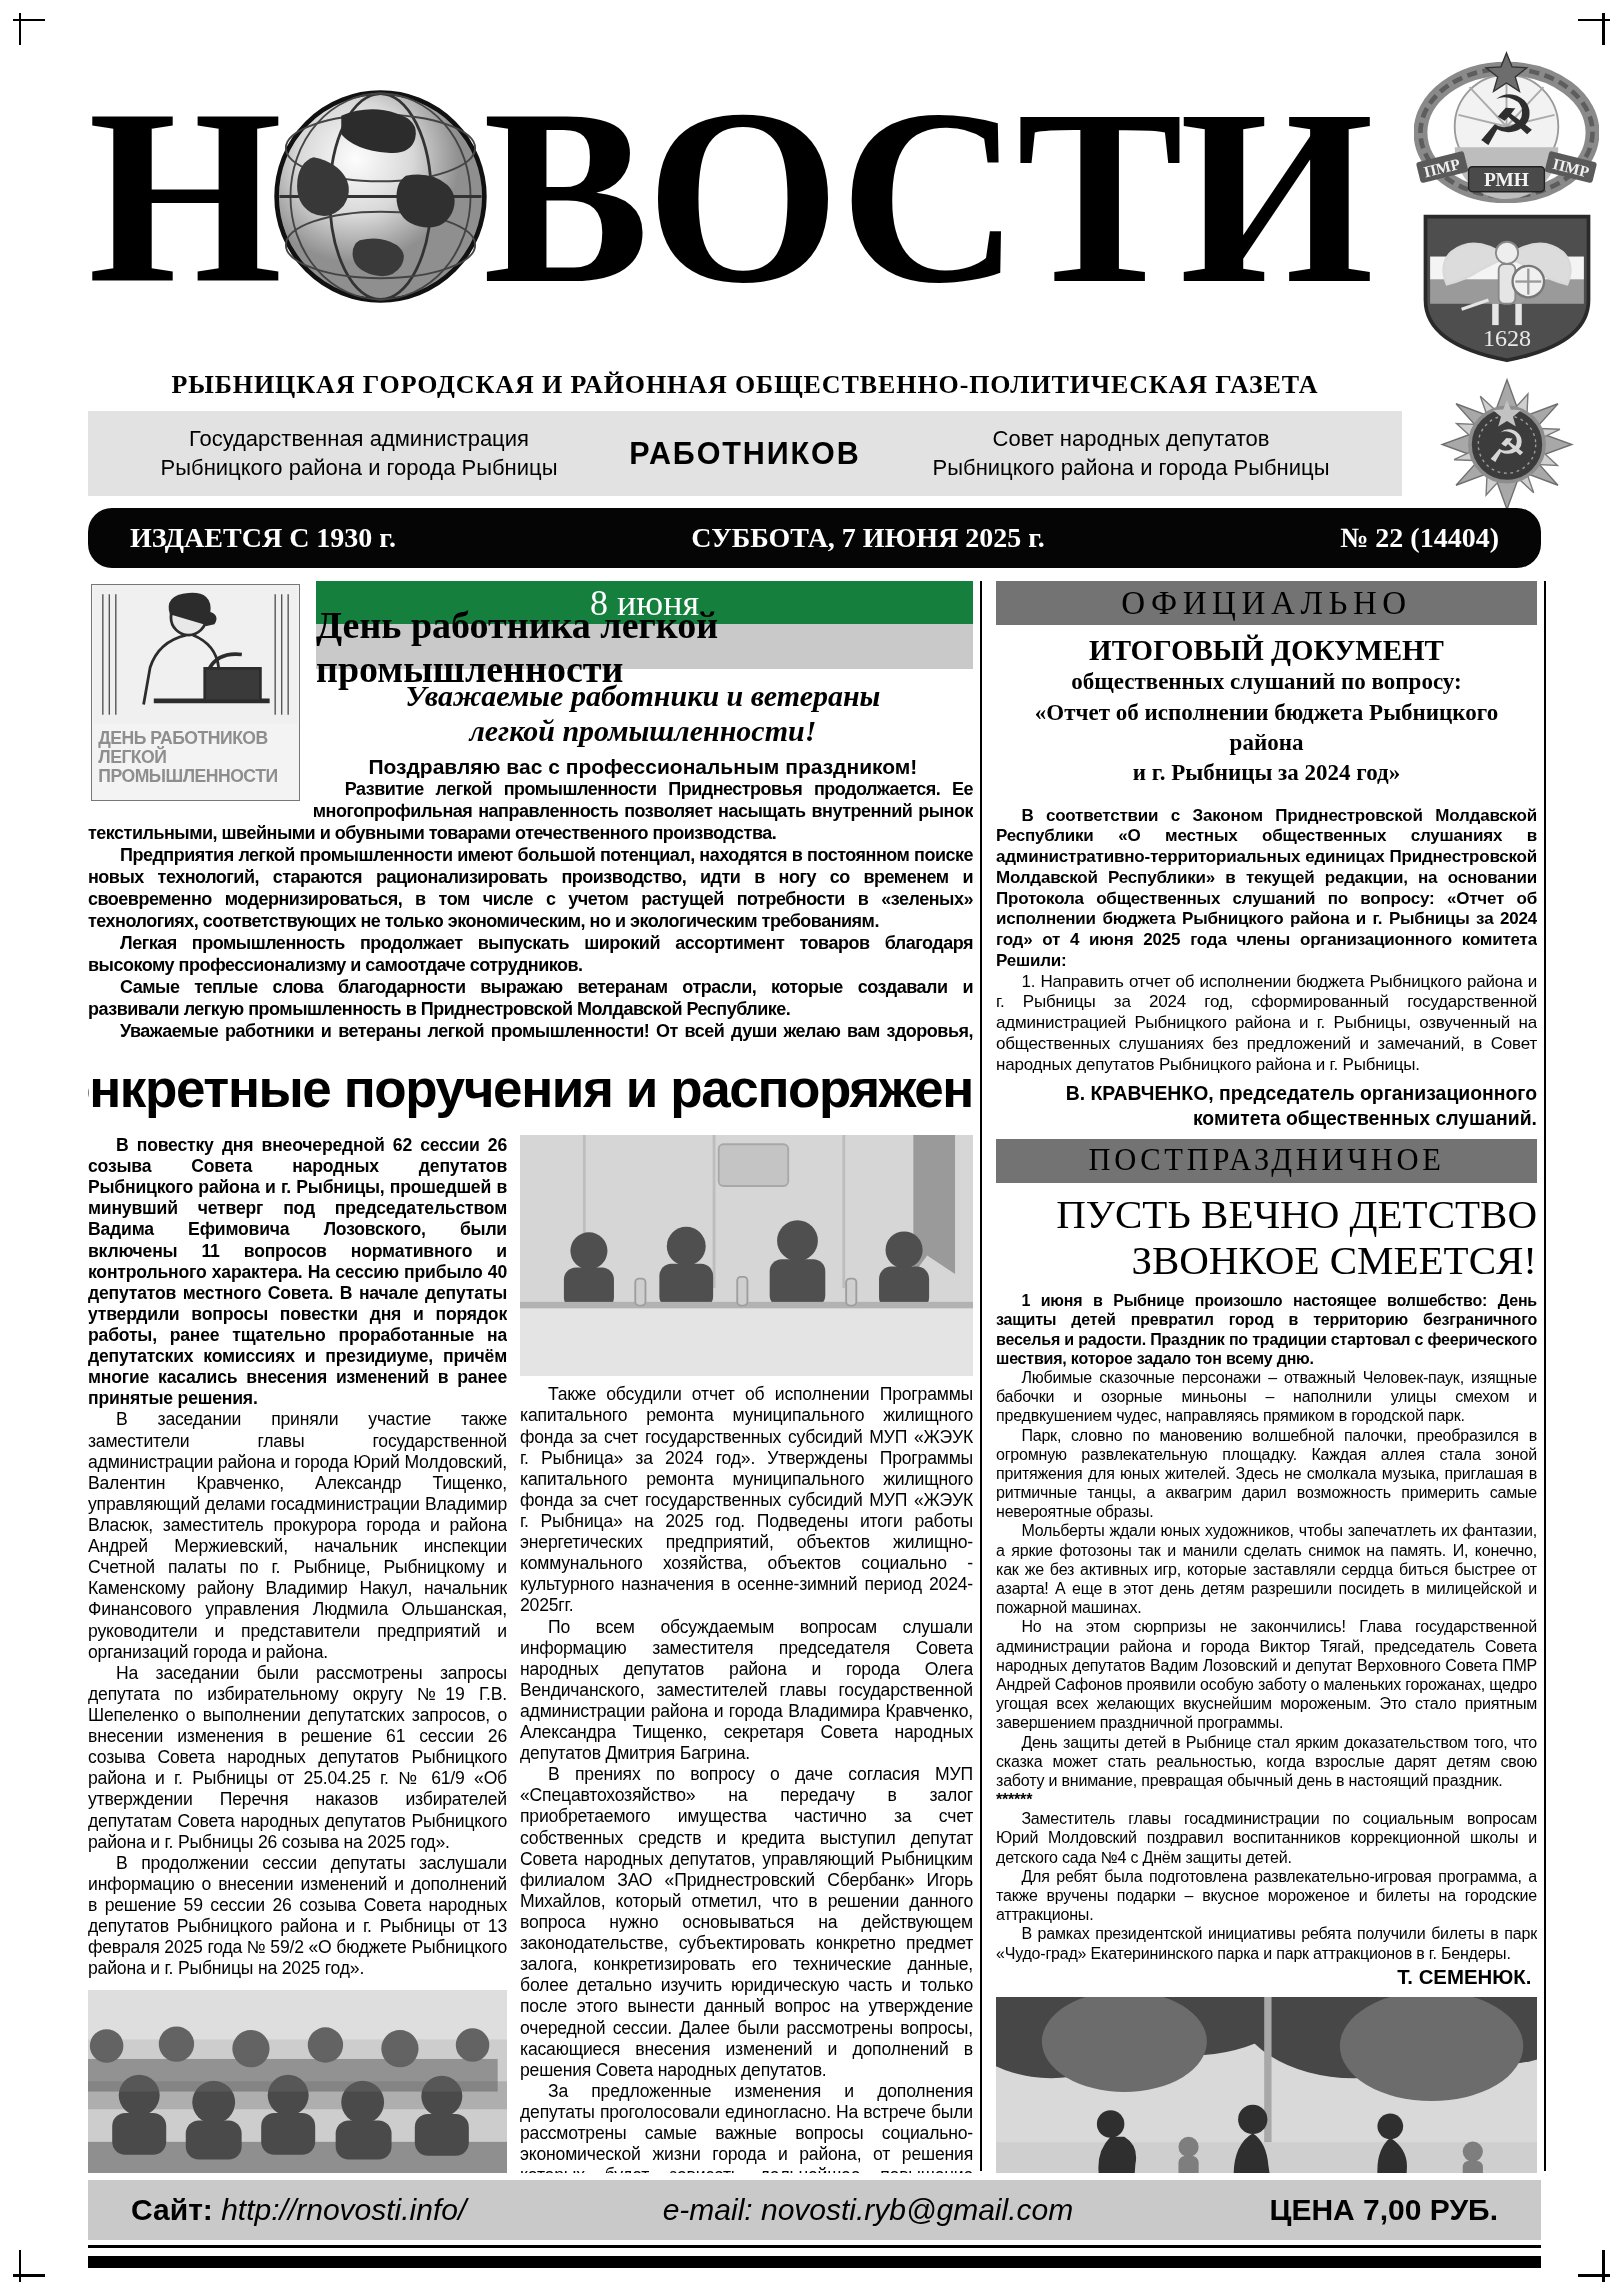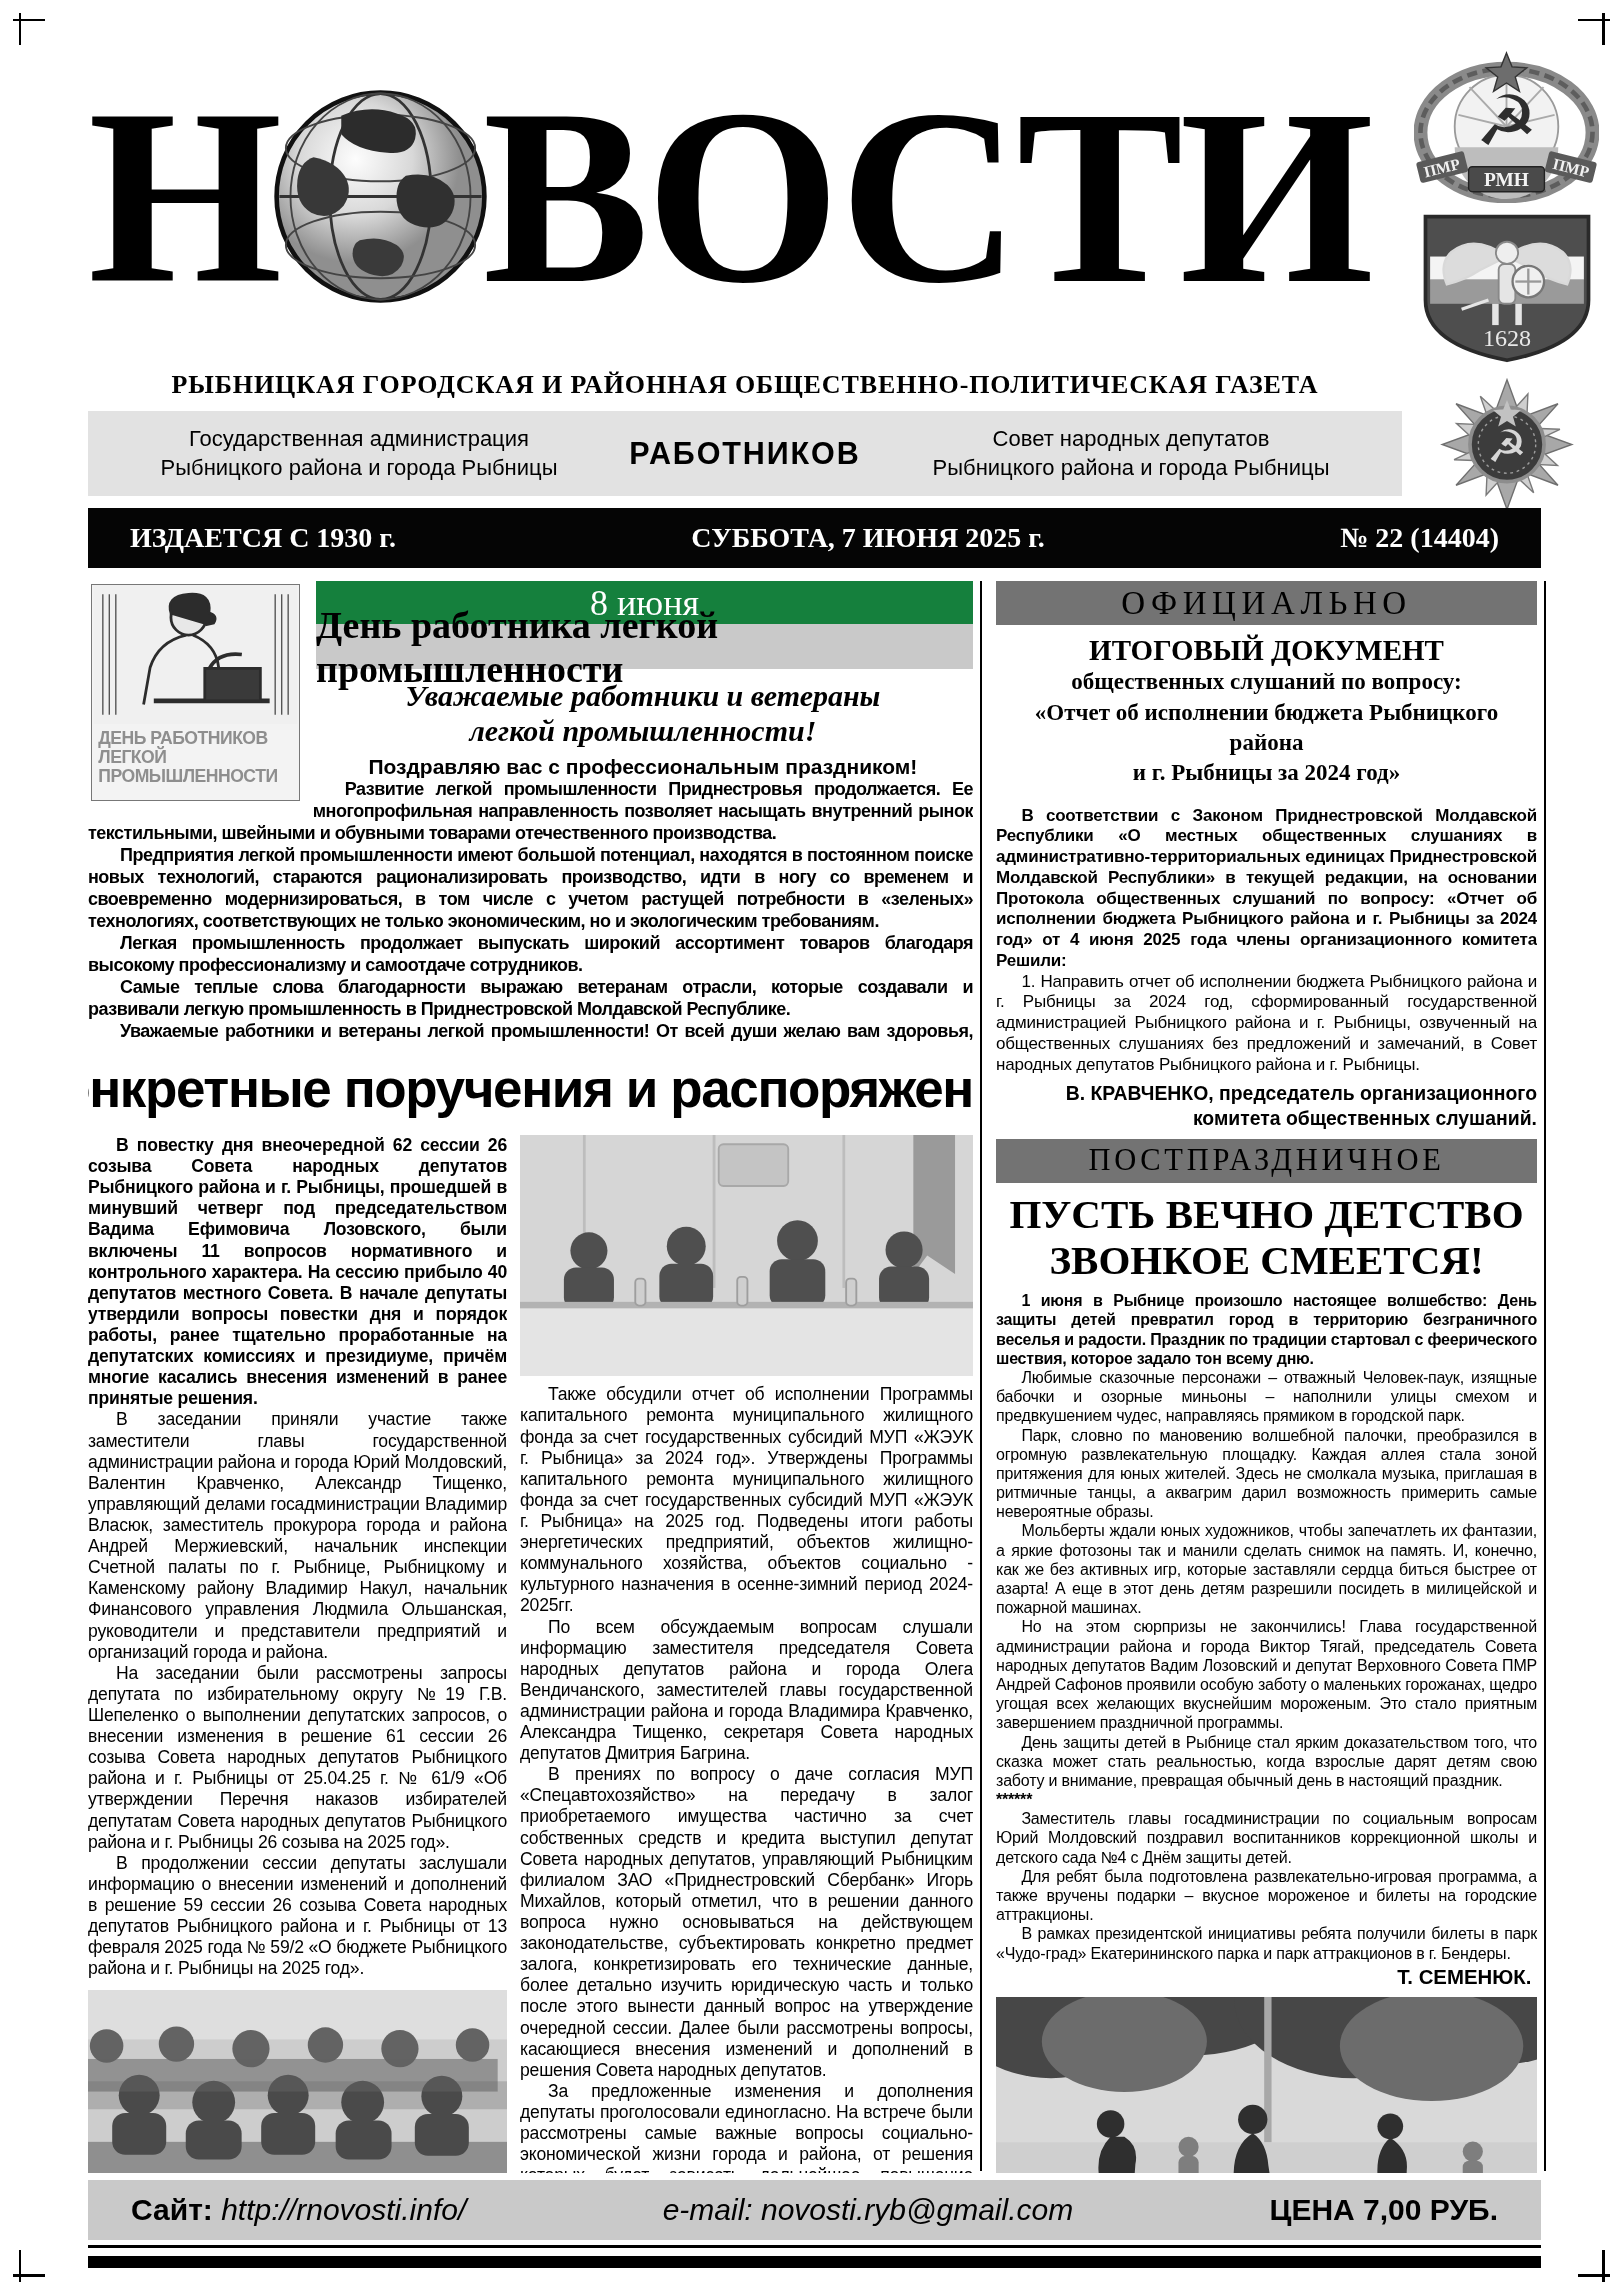--- a/index.html
+++ b/index.html
@@ -15,21 +15,21 @@
         gap:9.3px;align-items:center;}
   #subtitle{position:absolute;left:88px;top:370px;width:1314px;text-align:center;
         font-family:"Liberation Serif","DejaVu Serif",serif;font-weight:700;font-size:26px;letter-spacing:0.9px;}
   #founders{position:absolute;left:88px;top:411px;width:1314px;height:85px;background:#e2e2e2;
         display:flex;align-items:center;justify-content:space-between;padding:0 28px;box-sizing:border-box;
         font-size:22px;line-height:1.3;text-align:center;}
   #founders .fl{width:486px;}
   #founders .fc{font-size:30.5px;font-weight:700;letter-spacing:1.9px;}
   #dateband{position:absolute;left:88px;top:508px;width:1453px;height:60px;background:#050505;color:#fff;
         display:flex;align-items:center;justify-content:space-between;padding:11px 42px;box-sizing:border-box;
-        font-family:"Liberation Serif","DejaVu Serif",serif;font-weight:700;font-size:28px;}
+        font-family:"Liberation Serif","DejaVu Serif",serif;font-weight:700;font-size:28px;border-radius:24px;}
   .vrule{position:absolute;width:1.9px;background:#000;top:581px;height:1590px;}
   
   #leftcol{position:absolute;left:88px;top:581px;width:885px;height:1592px;display:flex;
         flex-direction:column;overflow:hidden;}
   #rightcol{position:absolute;left:996px;top:581px;width:541px;height:1592px;display:flex;
         flex-direction:column;overflow:hidden;}
   
   #holiday{position:relative;flex:none;height:460px;overflow:hidden;}
   #stamp{float:left;width:209px;height:217px;border:1.4px solid #777;box-sizing:border-box;
         margin:2.8px 13px 4.6px 2.8px;background:#f3f3f3;overflow:hidden;}
@@ -60,22 +60,22 @@
   #ph1{height:241px;margin-bottom:8.3px;}
   #ph2{flex:1;min-height:176px;margin-top:11px;}
   
   .oh1{margin-top:9.3px;text-align:center;font-family:"Liberation Serif","DejaVu Serif",serif;
         font-weight:700;font-size:29px;}
   .oh2{text-align:center;font-family:"Liberation Serif","DejaVu Serif",serif;font-weight:700;
         font-size:23px;line-height:1.32;}
   #obody{margin-top:17px;}
   #obody p{font-size:17px;line-height:1.22;text-align:justify;text-indent:25.4px;margin:0;letter-spacing:-0.2px;}
   .osig{text-align:right;font-weight:700;font-size:19.4px;line-height:1.3;margin:5.6px 0 7.4px;}
-  .post-head{margin-top:9.3px;text-align:center;font-family:"Liberation Serif","DejaVu Serif",serif;
-        font-weight:700;font-size:41px;line-height:1.12;}
+  .post-head{margin-top:9.3px;text-align:right;font-family:"Liberation Serif","DejaVu Serif",serif;
+        font-weight:400;font-size:41px;line-height:1.12;}
   #pbody{margin-top:7.4px;}
   #pbody p{font-size:16px;line-height:1.2;text-align:justify;text-indent:25.4px;margin:0;letter-spacing:-0.2px;}
   .stars{text-align:center;font-weight:700;font-size:20.4px;letter-spacing:3.7px;margin:1.9px 0;text-indent:0 !important;}
   .psig{text-align:right;font-weight:700;font-size:20.4px;margin:3.7px 5.6px 0 0;}
   #ph3{flex:1;min-height:199px;margin-top:7.4px;}
   
   #footerbar{position:absolute;left:88px;top:2180px;width:1453px;height:60px;background:#c9c9c9;
         display:flex;align-items:center;justify-content:space-between;padding:0 43px;
         box-sizing:border-box;font-size:30px;}
   #footerbar .it{font-style:italic;}

